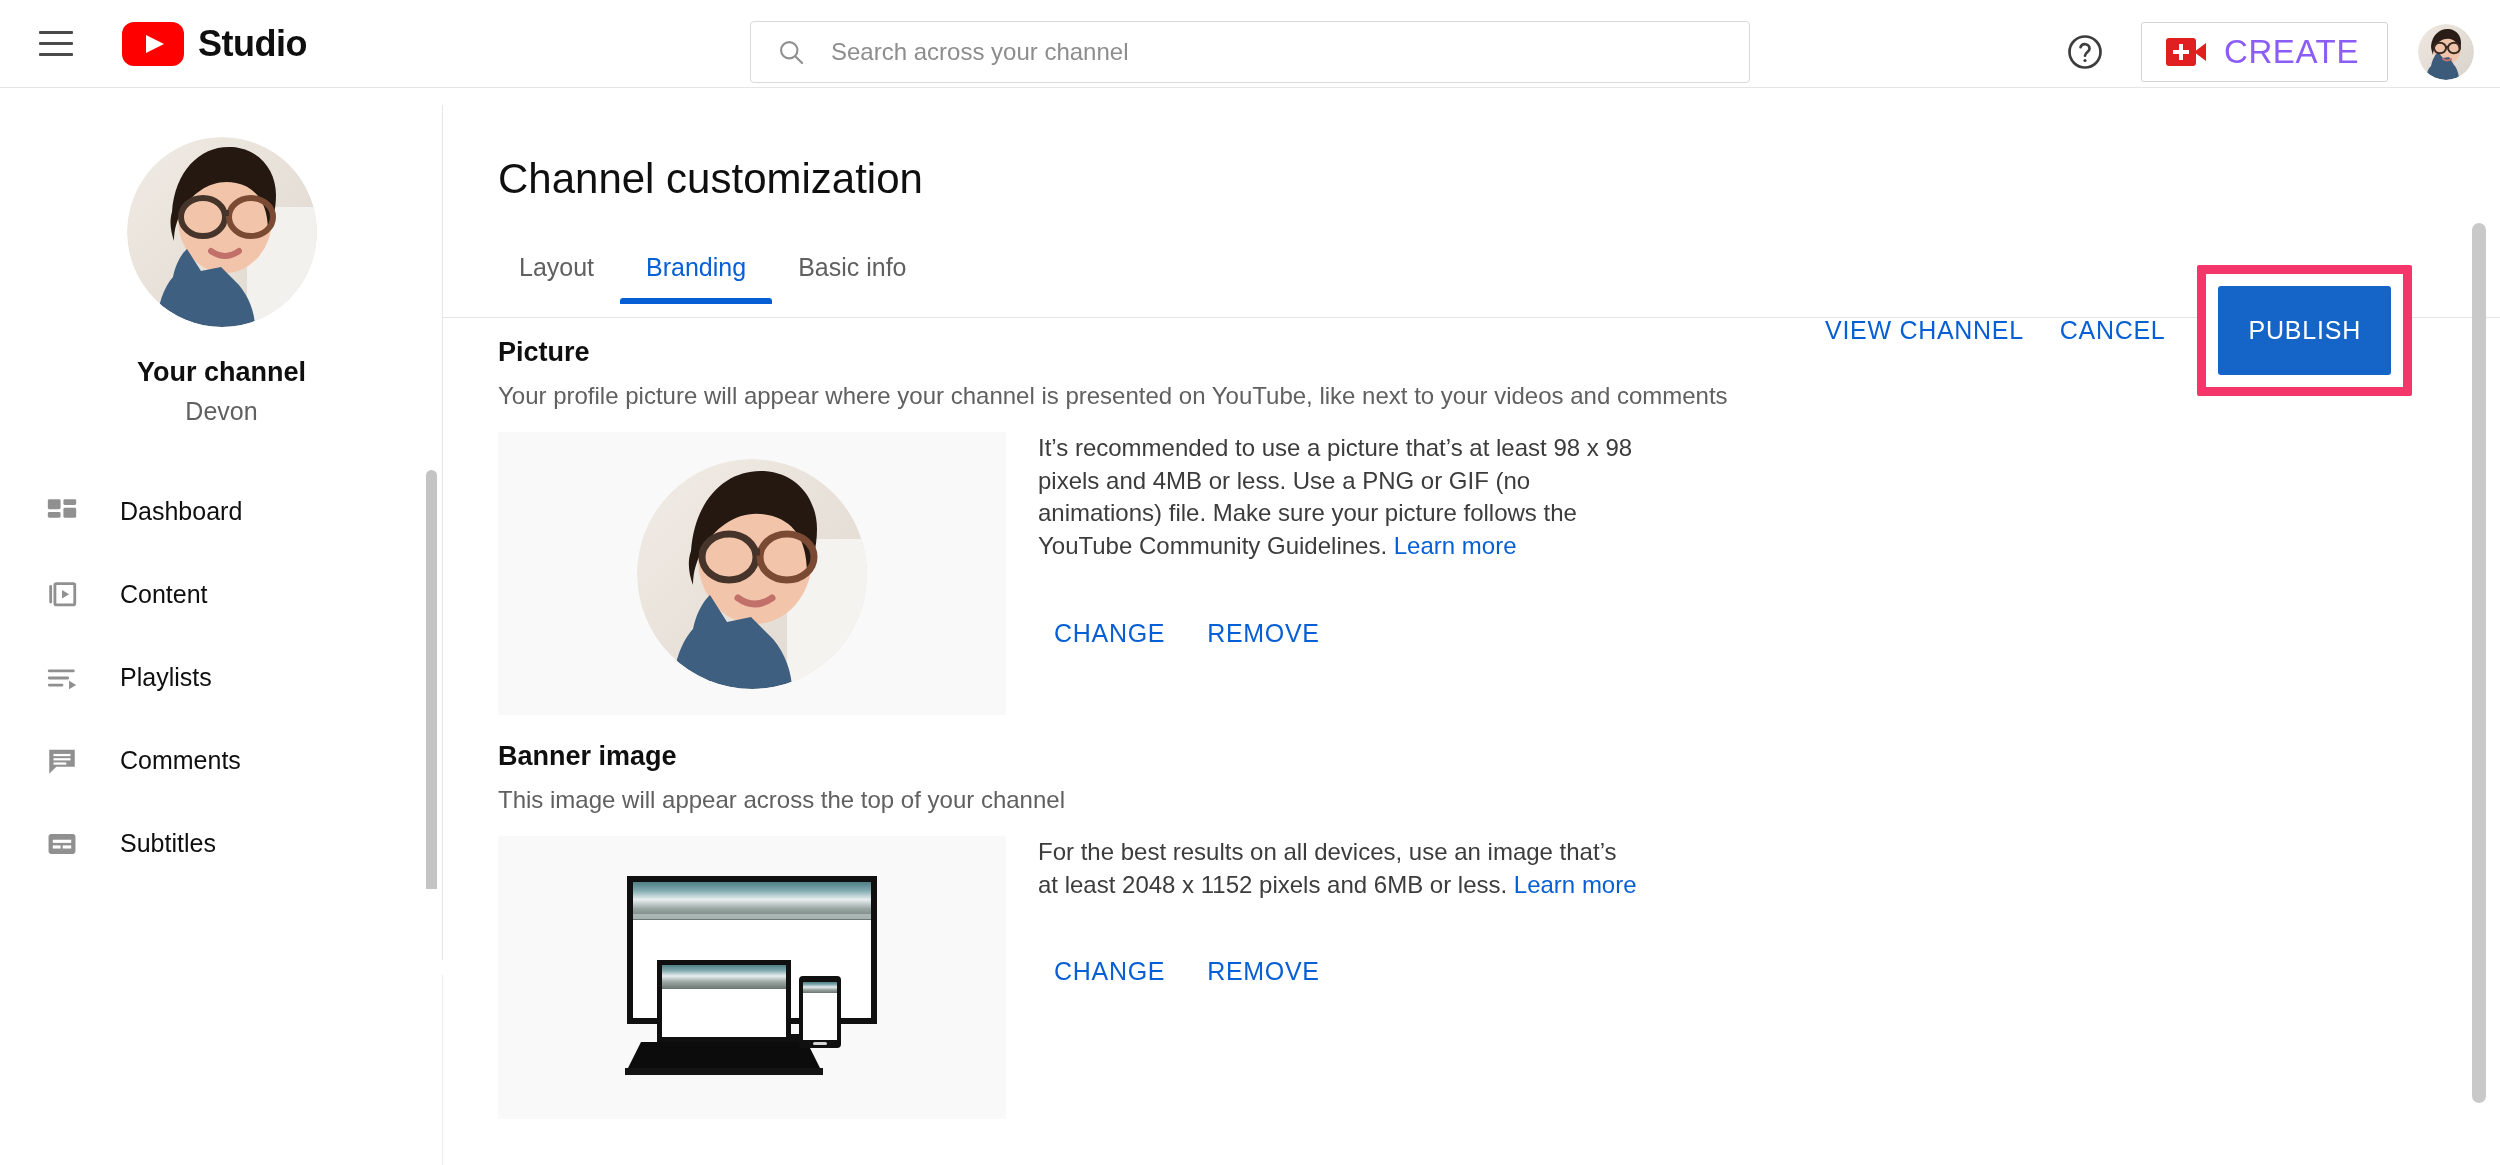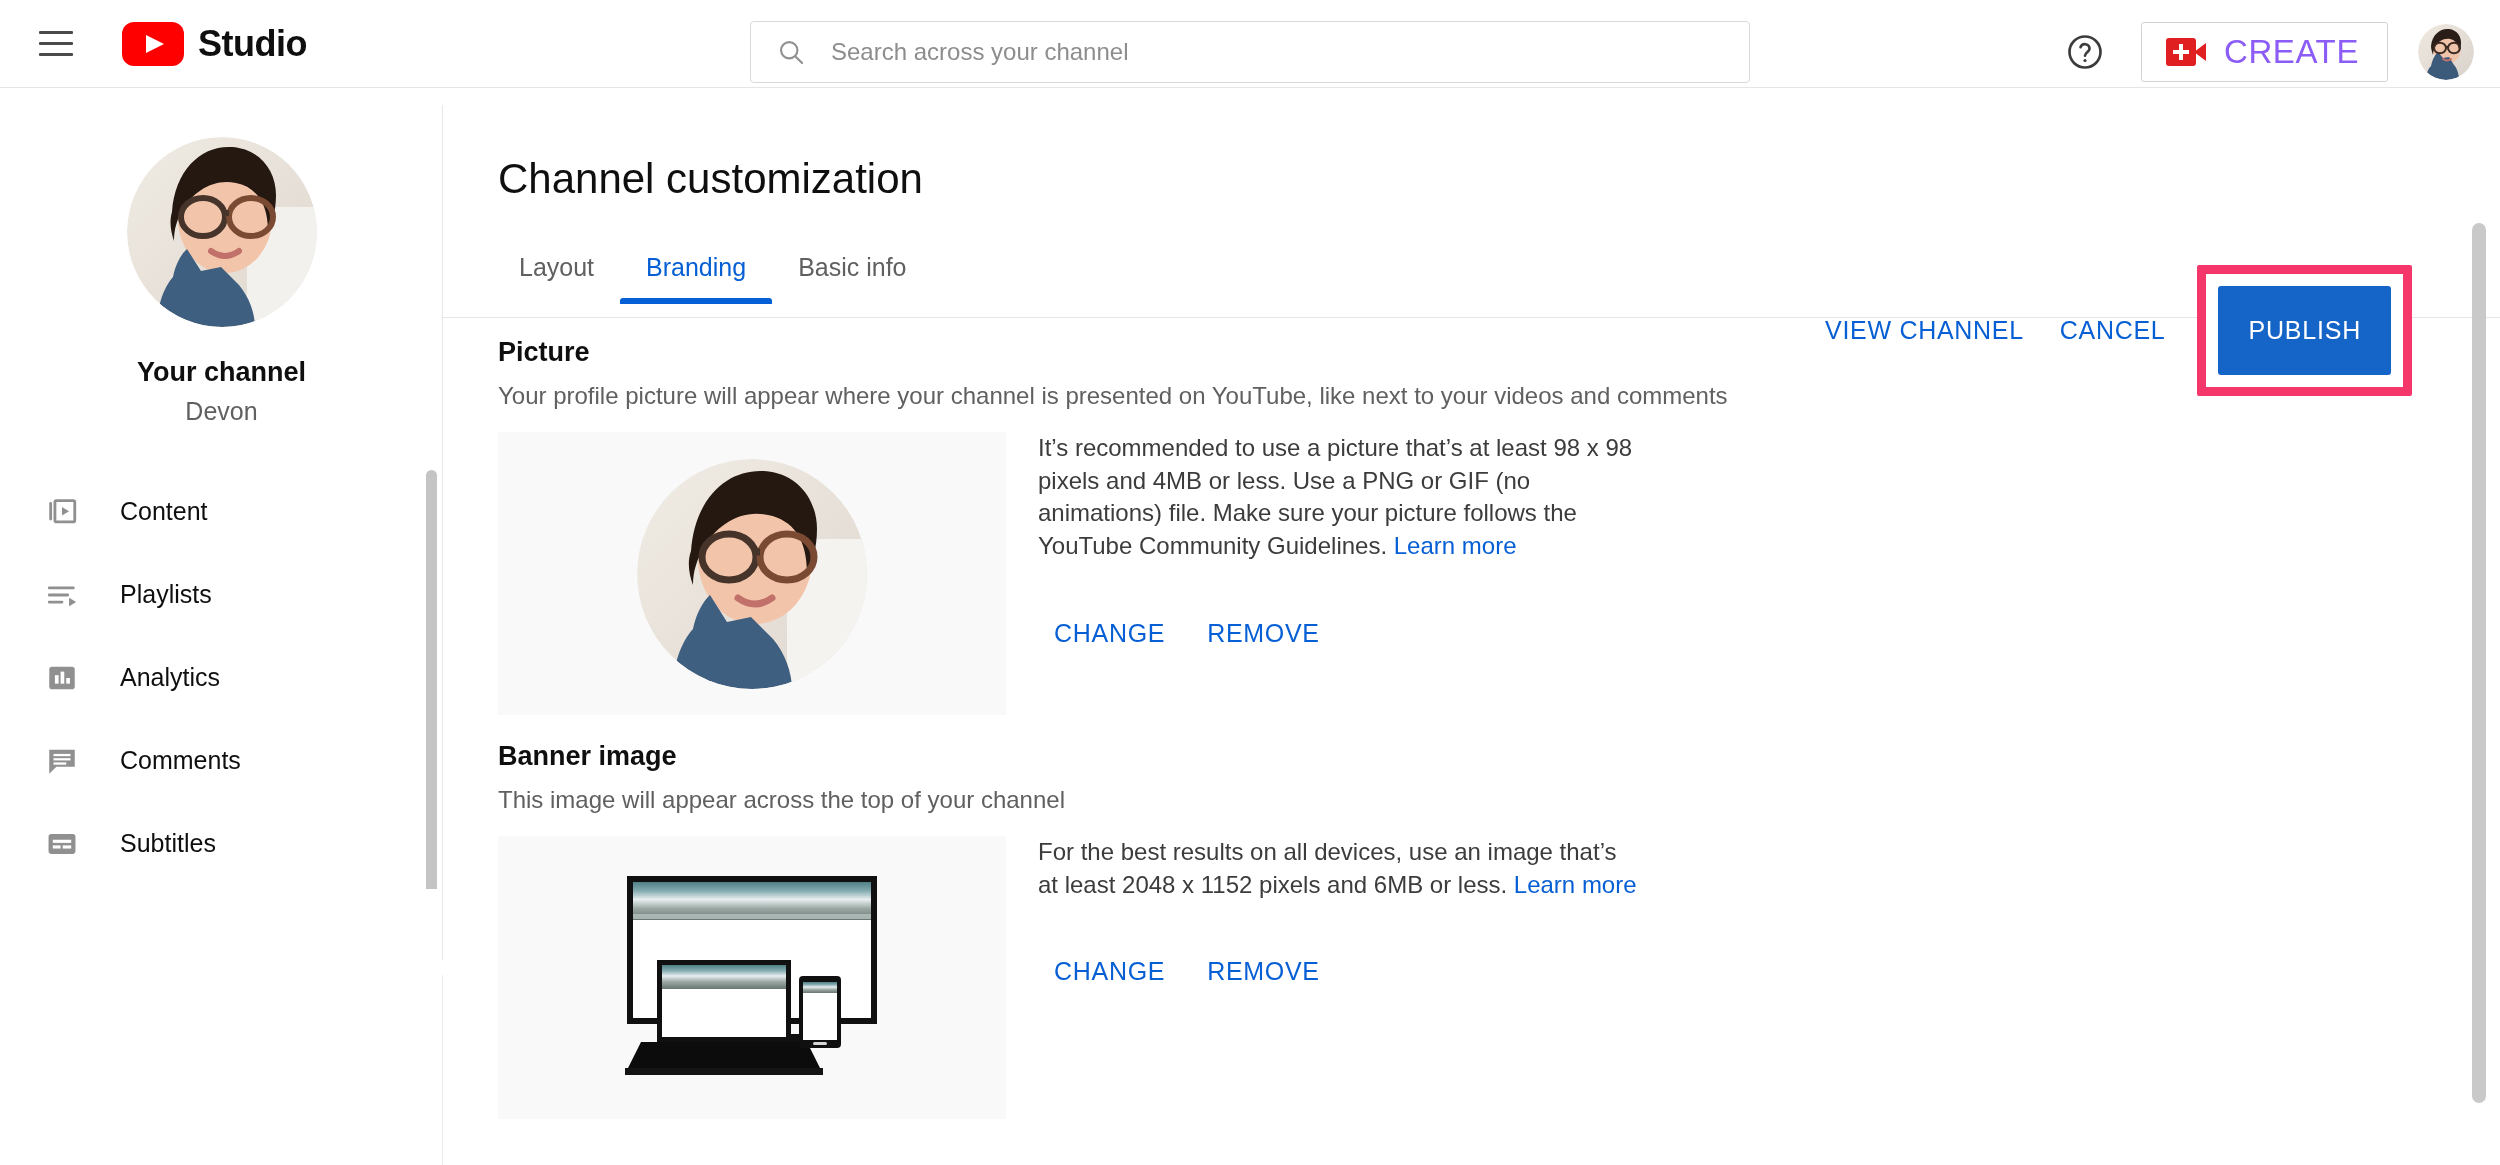--- a/index.html
+++ b/index.html
@@ -264,20 +264,31 @@
           <path d="M84 114q14 10 28 0" stroke="#c2706a" stroke-width="6" fill="none" stroke-linecap="round"></path>
         </g>
       </svg>
     </div>
     <div class="channel-title">Your channel</div>
     <div class="channel-sub">Devon</div>
   </div>
 
   <div class="nav">
 
+    <div class="nav-item">
+      <span class="nav-icon">
+        <svg viewBox="0 0 24 24" width="34" height="34" fill="#909090">
+          <rect x="2" y="3" width="9" height="7" rx="1"></rect>
+            <rect x="13" y="3" width="9" height="4" rx="1"></rect>
+          <rect x="2" y="12" width="9" height="4" rx="1"></rect>
+            <rect x="13" y="9" width="9" height="7" rx="1"></rect>
+        </svg>
+      </span>
+      <span class="nav-label">Dashboard</span>
+    </div>
 
     <div class="nav-item">
       <span class="nav-icon">
         <svg viewBox="0 0 24 24" width="34" height="34" fill="none" stroke="#909090" stroke-width="2">
           <rect x="7" y="4" width="14" height="15" rx="1"></rect>
           <path d="M4 6v11" stroke-linecap="round"></path>
           <polygon points="12,8.5 17,11.5 12,14.5" fill="#909090" stroke="none"></polygon>
         </svg>
       </span>
       <span class="nav-label">Content</span>
@@ -288,31 +299,20 @@
         <svg viewBox="0 0 24 24" width="34" height="34" fill="none" stroke="#909090" stroke-width="2" stroke-linecap="round">
           <line x1="3" y1="7" x2="20" y2="7"></line>
             <line x1="3" y1="12" x2="16" y2="12"></line>
             <line x1="3" y1="17" x2="12" y2="17"></line>
           <polygon points="17,14 22,17 17,20" fill="#909090" stroke="none"></polygon>
         </svg>
       </span>
       <span class="nav-label">Playlists</span>
     </div>
 
-    <div class="nav-item">
-      <span class="nav-icon">
-        <svg viewBox="0 0 24 24" width="34" height="34">
-          <rect x="3" y="4" width="18" height="16" rx="2" fill="#909090"></rect>
-          <rect x="7" y="10" width="2.6" height="6" fill="#fff"></rect>
-          <rect x="11" y="7.5" width="2.6" height="8.5" fill="#fff"></rect>
-          <rect x="15" y="12" width="2.6" height="4" fill="#fff"></rect>
-        </svg>
-      </span>
-      <span class="nav-label">Analytics</span>
-    </div>
 
     <div class="nav-item">
       <span class="nav-icon">
         <svg viewBox="0 0 24 24" width="34" height="34">
           <path d="M3 4h18v12H8l-5 5V4z" fill="#909090"></path>
           <rect x="6" y="7" width="12" height="1.6" fill="#fff"></rect>
           <rect x="6" y="10" width="12" height="1.6" fill="#fff"></rect>
           <rect x="6" y="13" width="9" height="1.6" fill="#fff"></rect>
         </svg>
       </span>

